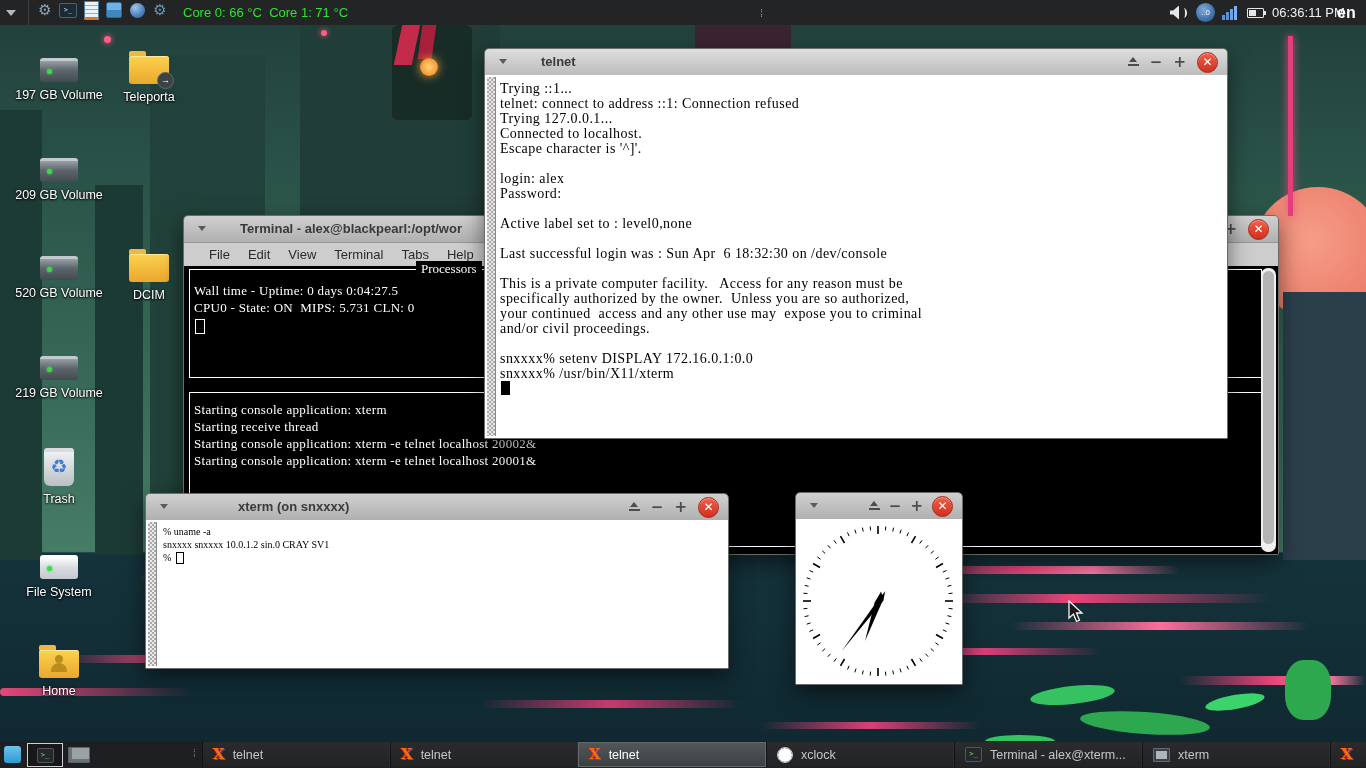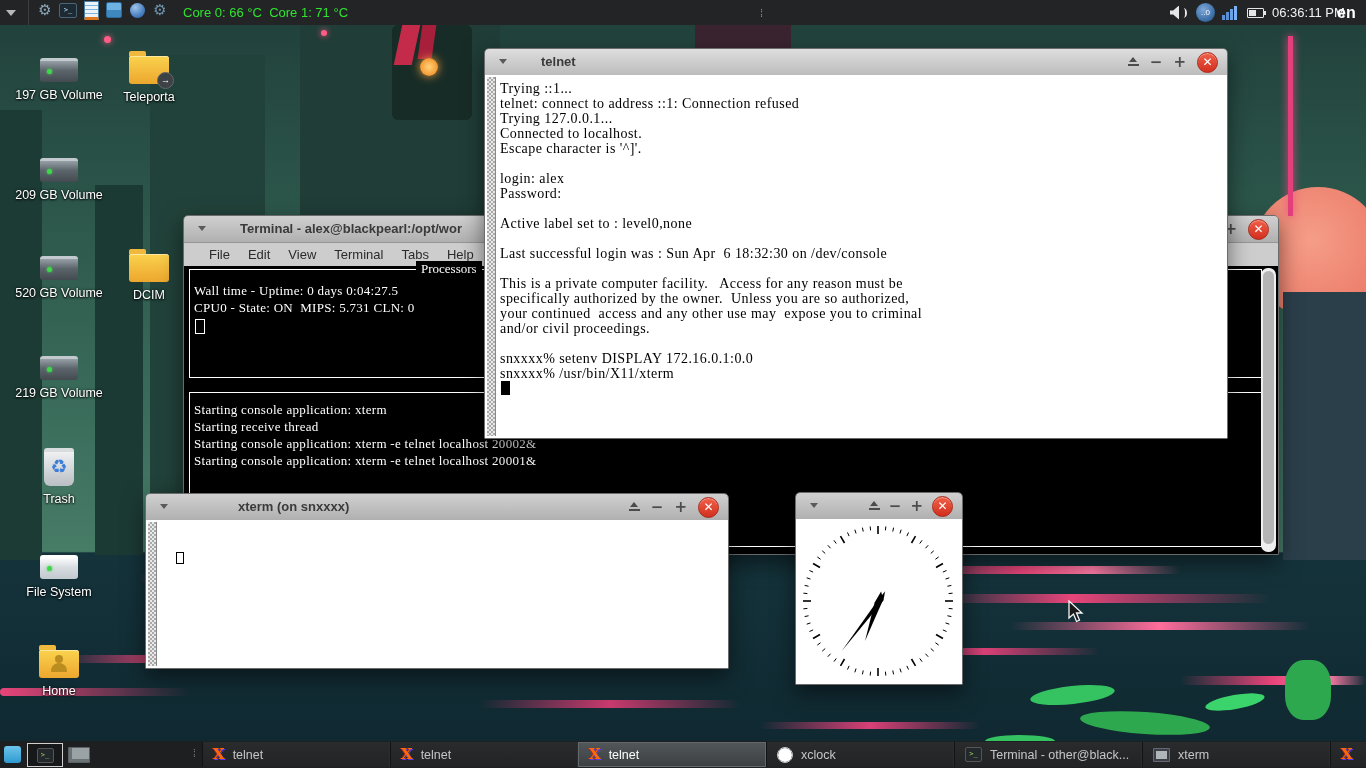--- a/index.html
+++ b/index.html
@@ -236,20 +236,23 @@
       <span class="title-text" style="left:92px;">xterm (on snxxxx)</span>
       <span class="tb-btns">
         <span class="b-max"></span>
         <span class="b-glyph">−</span>
         <span class="b-glyph">+</span>
         <span class="b-close">✕</span>
       </span>
     </div>
     <div style="position:absolute;left:0;right:0;top:26px;bottom:0;background:#fff;">
       <div class="stipple"></div>
+      <pre class="mono" style="position:absolute;left:17px;top:5px;font-size:10px;line-height:13px;color:#000;">% uname -a
+snxxxx snxxxx 10.0.1.2 sin.0 CRAY SV1
+% </pre>
       <span class="cursor-hollow dark" style="left:30px;top:32px;width:6px;height:10px;"></span>
     </div>
   </div>
 
   <div id="win-xclock" class="win" style="left:795px;top:492px;width:166px;height:191px;z-index:4;">
     <div class="titlebar inactive">
       <span class="tb-arrow"></span>
       <span class="tb-btns" style="gap:9px;">
         <span class="b-max"></span>
         <span class="b-glyph">−</span>
@@ -433,21 +436,21 @@
     <div class="task active" style="left:578px;">
       <span class="x11">X</span>
       <span>telnet</span>
       </div>
     <div class="task" style="left:766px;">
       <span class="tico-clock"></span>
       <span>xclock</span>
       </div>
     <div class="task" style="left:954px;">
       <span class="tico-term">&gt;_</span>
-      <span>Terminal - other@black...</span>
+      <span>Terminal - alex@xterm...</span>
       </div>
     <div class="task" style="left:1142px;">
       <span class="tico-mon"></span>
       <span>xterm</span>
       </div>
     <div class="task" style="left:1330px;width:36px;border-right:none;">
       <span class="x11">X</span>
       </div>
   </div>
 

